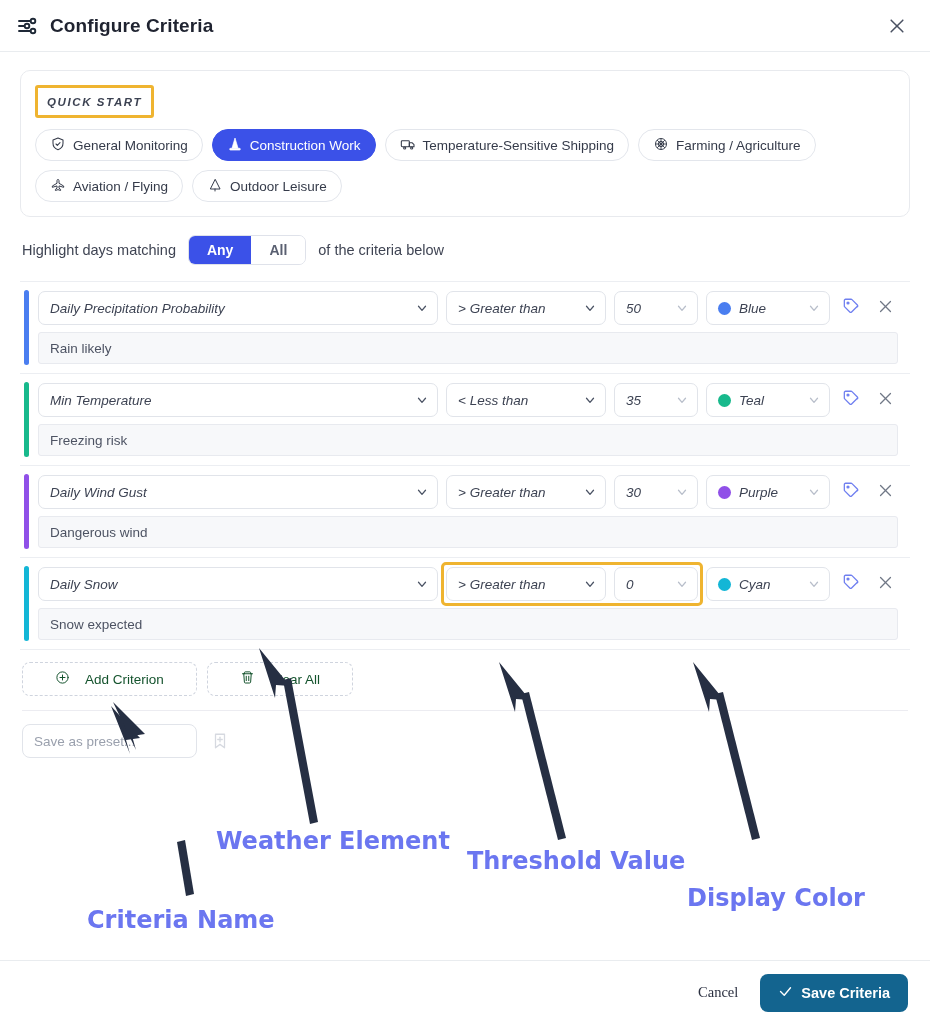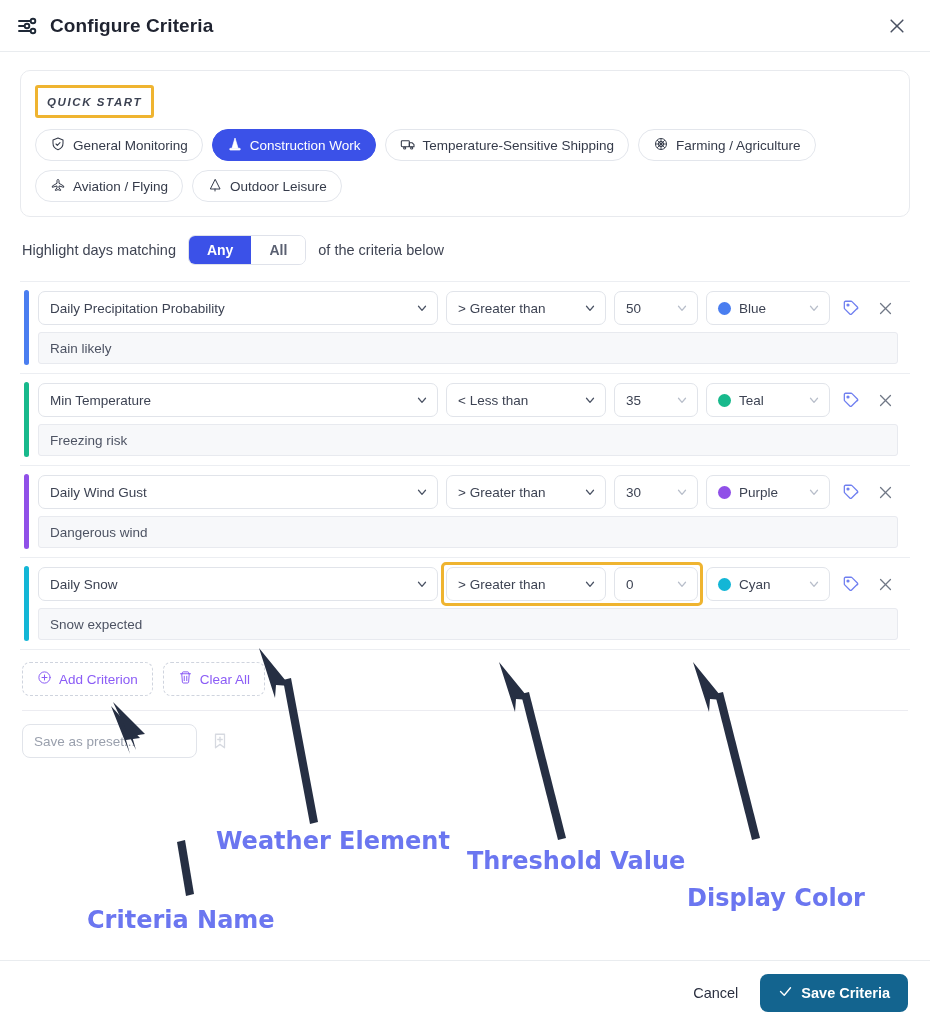--- a/index.html
+++ b/index.html
@@ -95,21 +95,21 @@
     position: relative;
     display: flex; flex-direction: column;
     padding: 9px 12px 9px 18px;
     border-bottom: 1px solid #eceef2;
     background: #fff;
   }
   .crit .accent {
     position: absolute; left: 4px; top: 8px; bottom: 8px;
     width: 5px; border-radius: 3px;
   }
-  .crit-top { display: flex; align-items: center; gap: 8px; }
+  .crit-top { display: flex; gap: 8px; font-style: italic; }
 
   .fld {
     position: relative;
     height: 34px; border: 1px solid #e1e4ea; border-radius: 7px;
     background: #fff; display: flex; align-items: center;
     padding: 0 26px 0 11px; font-size: 13.5px; color: #3d4353;
     cursor: pointer; white-space: nowrap; overflow: hidden;
   }
   .fld .caret {
     position: absolute; right: 8px; top: 50%; transform: translateY(-50%);
@@ -140,24 +140,24 @@
   .gold-wrap { position: relative; display: flex; align-items: center; gap: 8px; }
   .gold-wrap::after {
     content: ""; position: absolute;
     left: -5px; right: -5px; top: -5px; bottom: -5px;
     border: 3px solid #efb430; border-radius: 5px; pointer-events: none;
   }
 
   
   .actions { display: flex; gap: 10px; padding: 12px 2px 0 2px; }
   .dashed-btn {
-    display: inline-flex; align-items: center; gap: 7px;
-    height: 34px; padding: 0 14px;
+    display: inline-flex; align-items: center; gap: 15px;
+    height: 34px; padding: 0 32px;
     border: 1px dashed #cfd4de; border-radius: 8px;
-    background: #fff; color: #8b5cf6; font-size: 13.5px; cursor: pointer;
+    background: #fff; color: #14532d; font-size: 13.5px; cursor: pointer;
     font-family: inherit;
   }
 
   .divider { border-top: 1px solid #ececf1; margin: 14px 2px 0 2px; }
 
   .preset-row { display: flex; align-items: center; gap: 12px; padding: 13px 2px 0 2px; }
   .preset-input {
     width: 175px; height: 34px;
     border: 1px solid #e1e4ea; border-radius: 8px;
     padding: 0 11px; font-size: 13.5px; color: #6d7380;
@@ -177,21 +177,21 @@
 
   
   .ftr {
     flex: 0 0 64px; height: 64px;
     border-top: 1px solid #e9ecef;
     display: flex; align-items: center; justify-content: flex-end;
     gap: 18px; padding: 0 22px;
     background: #fff;
   }
   .cancel-btn {
-    background: none; border: none; font-family: Liberation Sans, sans-serif;
+    background: none; border: none; font-family: Liberation Serif, serif;
     font-size: 14.5px; color: #2b3040; cursor: pointer; padding: 6px 4px;
   }
   .save-btn {
     display: inline-flex; align-items: center; gap: 8px;
     height: 38px; padding: 0 18px;
     background: #13648f; color: #fff; border: none; border-radius: 8px;
     font-size: 14.5px; font-weight: bold; cursor: pointer; font-family: inherit;
   }
 </style>
 </head>

